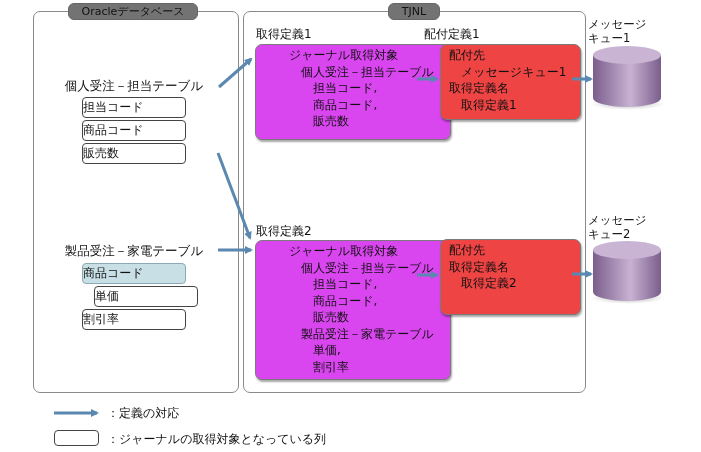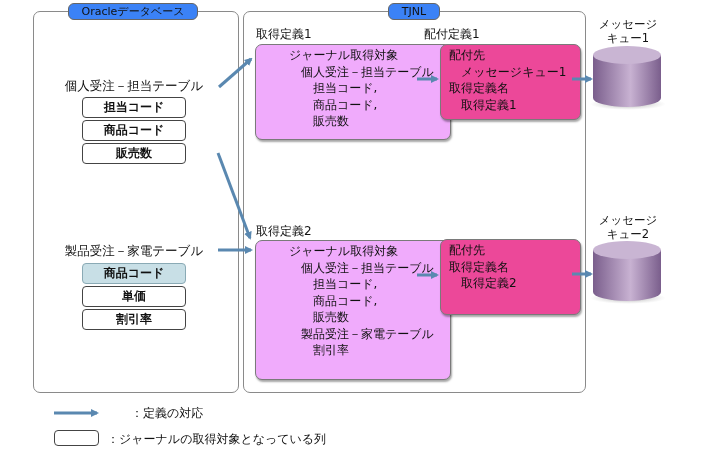--- a/index.html
+++ b/index.html
@@ -1,34 +1,34 @@
 <!DOCTYPE html>
 <html><head>
 <meta charset="utf-8">
 <style>
   html, body { margin:0; padding:0; background:#fff; }
   body { width:701px; height:452px; position:relative; overflow:hidden;
          font-family:"DejaVu Sans", sans-serif; font-size:12px; color:#111; }
   .abs { position:absolute; }
   .frame { position:absolute; border:1px solid #8a8a8a; border-radius:7px; background:#fff; }
-  .frame-label { position:absolute; background:#3b82f6; border:1px solid #666; border-radius:6px;
+  .frame-label { position:absolute; background:#737373; border:1px solid #666; border-radius:6px;
                  font-size:11px; text-align:center; line-height:15px; height:15px; white-space:nowrap; }
   .tbl-title { position:absolute; color:#111; font-size:12.5px; white-space:nowrap; text-align:center; }
   .col { position:absolute; border:1.5px solid #444; border-radius:4px; background:#fff;
-         text-align:center; font-size:12px; line-height:19px; height:19px;font-weight:bold; }
+         text-align:left; font-size:12px; line-height:19px; height:19px; }
   .col.hl { background:#c8dfe6; border-color:#8aaab5; }
   .def-label { position:absolute; font-size:12px; white-space:nowrap; }
   .def-box { position:absolute; border:1px solid #7a7a7a; border-radius:7px;
              box-shadow:1px 2px 2px rgba(0,0,0,0.35); font-size:12px; line-height:16.5px; padding:2px 0 0 8px; }
-  .acq { background:#f0abfc;padding-left:33px; }
-  .dist { background:#ec4899; }
+  .acq { background:#d946ef;padding-left:33px; }
+  .dist { background:#ef4444; }
   .line { white-space:nowrap; }
   .i1 { padding-left:12px; }
   .i2 { padding-left:24px; }
-  .queue-label { position:absolute; font-size:11.5px; text-align:center; line-height:14px; width:80px; }
+  .queue-label { position:absolute; font-size:11.5px; text-align:left; line-height:14px; width:80px; }
   .legend-text { position:absolute; font-size:12px; white-space:nowrap; }
   svg { position:absolute; left:0; top:0; }
 </style>
 </head>
 <body>
 
 <svg width="701" height="452">
   <defs>
     <linearGradient id="dbBody" x1="0" x2="1" y1="0" y2="0">
       <stop offset="0" stop-color="#2c5f90"></stop>
@@ -85,40 +85,41 @@
 <div class="frame" style="left:243px;top:11px;width:341px;height:380px;"></div>
 <div class="frame-label" style="left:388px;top:3px;width:50px;">TJNL</div>
 
 <div class="tbl-title" style="left:50px;top:78px;width:168px;">個人受注－担当テーブル</div>
 <div class="col" style="left:82px;top:97px;width:102px;">担当コード</div>
 <div class="col" style="left:82px;top:120px;width:102px;">商品コード</div>
 <div class="col" style="left:82px;top:143px;width:102px;">販売数</div>
 
 <div class="tbl-title" style="left:50px;top:243px;width:168px;">製品受注－家電テーブル</div>
 <div class="col hl" style="left:82px;top:263px;width:102px;">商品コード</div>
-<div class="col" style="left:82px;top:286px;width:102px;">単価</div>
+<div class="col" style="left:94px;top:286px;width:102px;">単価</div>
 <div class="col" style="left:82px;top:309px;width:102px;">割引率</div>
 
 <div class="def-label" style="left:256px;top:26px;">取得定義1</div>
 <div class="def-box acq" style="left:255px;top:44px;width:161px;height:92px;">
   <div class="line">ジャーナル取得対象</div>
   <div class="line i1">個人受注－担当テーブル</div>
   <div class="line i2">担当コード,</div>
   <div class="line i2">商品コード,</div>
   <div class="line i2">販売数</div>
 </div>
 
 <div class="def-label" style="left:256px;top:223px;">取得定義2</div>
 <div class="def-box acq" style="left:255px;top:240px;width:161px;height:136px;">
   <div class="line">ジャーナル取得対象</div>
   <div class="line i1">個人受注－担当テーブル</div>
   <div class="line i2">担当コード,</div>
   <div class="line i2">商品コード,</div>
   <div class="line i2">販売数</div>
   <div class="line i1">製品受注－家電テーブル</div>
+  <div class="line i2">単価,</div>
   <div class="line i2">割引率</div>
 </div>
 
 <div class="def-label" style="left:424px;top:26px;">配付定義1</div>
 <div class="def-box dist" style="left:440px;top:44px;width:131px;height:72px;">
   <div class="line">配付先</div>
   <div class="line i1">メッセージキュー1</div>
   <div class="line">取得定義名</div>
   <div class="line i1">取得定義1</div>
 </div>
@@ -149,15 +150,15 @@
   <line x1="218" y1="153" x2="250" y2="238" stroke="#5a88b0" stroke-width="3" marker-end="url(#ah2)"></line>
   <line x1="218" y1="250" x2="251" y2="250" stroke="#5a88b0" stroke-width="3" marker-end="url(#ah2)"></line>
   <line x1="417" y1="79" x2="437" y2="79" stroke="#5a88b0" stroke-width="3" marker-end="url(#ah2)"></line>
   <line x1="417" y1="275" x2="437" y2="275" stroke="#5a88b0" stroke-width="3" marker-end="url(#ah2)"></line>
   <line x1="572" y1="79" x2="591" y2="79" stroke="#5a88b0" stroke-width="3" marker-end="url(#ah2)"></line>
   <line x1="572" y1="274" x2="591" y2="274" stroke="#5a88b0" stroke-width="3" marker-end="url(#ah2)"></line>
 
   <line x1="54" y1="413" x2="97" y2="413" stroke="#5a88b0" stroke-width="3" marker-end="url(#ah2)"></line>
 </svg>
 
-<div class="legend-text" style="left:107px;top:405px;margin-left:24px;">：定義の対応</div>
+<div class="legend-text" style="left:107px;top:405px;">：定義の対応</div>
 <div class="abs" style="left:54px;top:430px;width:43px;height:14px;border:1.5px solid #444;border-radius:4px;background:#fff;"></div>
 <div class="legend-text" style="left:107px;top:431px;text-align:center;">：ジャーナルの取得対象となっている列</div>
 
 </body></html>

